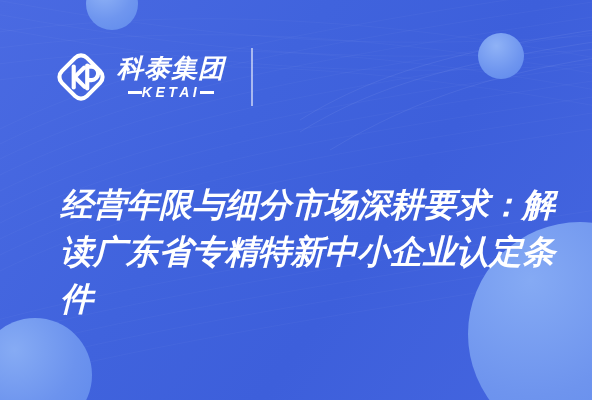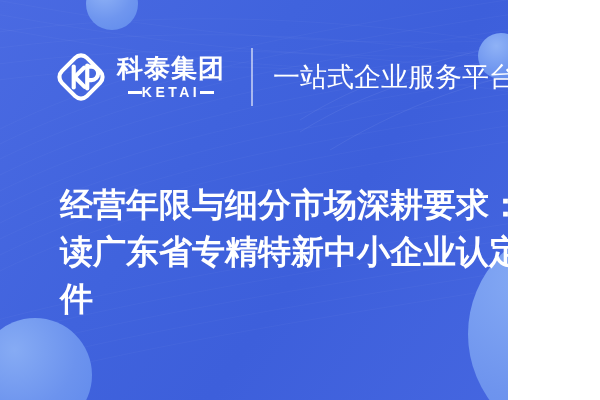--- a/index.html
+++ b/index.html
@@ -2,26 +2,27 @@
 <html lang="zh"><head>
 <meta charset="utf-8">
 <style>
   html, body {
     margin: 0;
     padding: 0;
     background: #ffffff;
   }
   #banner {
     position: relative;
-    width: 508px;
+    width: 592px;
     height: 400px;
     overflow: hidden;
     background: #000000;
     font-family: "Liberation Sans", "DejaVu Sans", sans-serif;
     user-select: none;
+    font-style: italic;
   }
   
   .bg-base {
     position: absolute;
     inset: 0;
     background:
       linear-gradient(125deg, #4a6ae2 0%, #4063dd 38%, #3d5fdb 62%, #4566e0 100%);
   }
   
   .blob {
@@ -222,20 +223,19 @@
           <span class="logo-dash"></span>
           <span class="logo-en">KETAI</span>
           <span class="logo-dash"></span>
         </div>
       </div>
     </div>
 
     <div class="divider"></div>
 
     <div class="tagline">
-      <div class="tagline-main">一站式企业服务平台</div>
     </div>
 
   </div>
 
   <div class="headline">经营年限与细分市场深耕要求：解读广东省专精特新中小企业认定条件</div>
 
 </div>
 
 </body></html>

